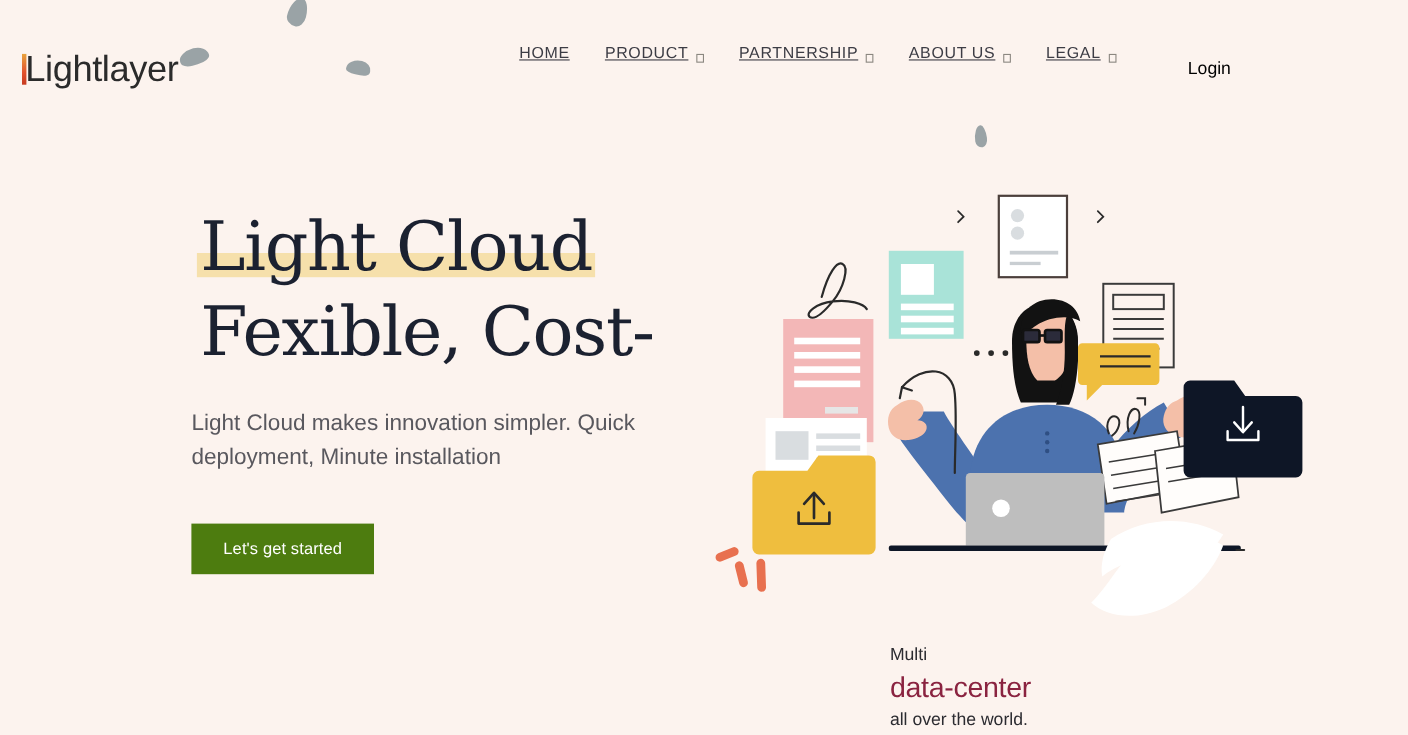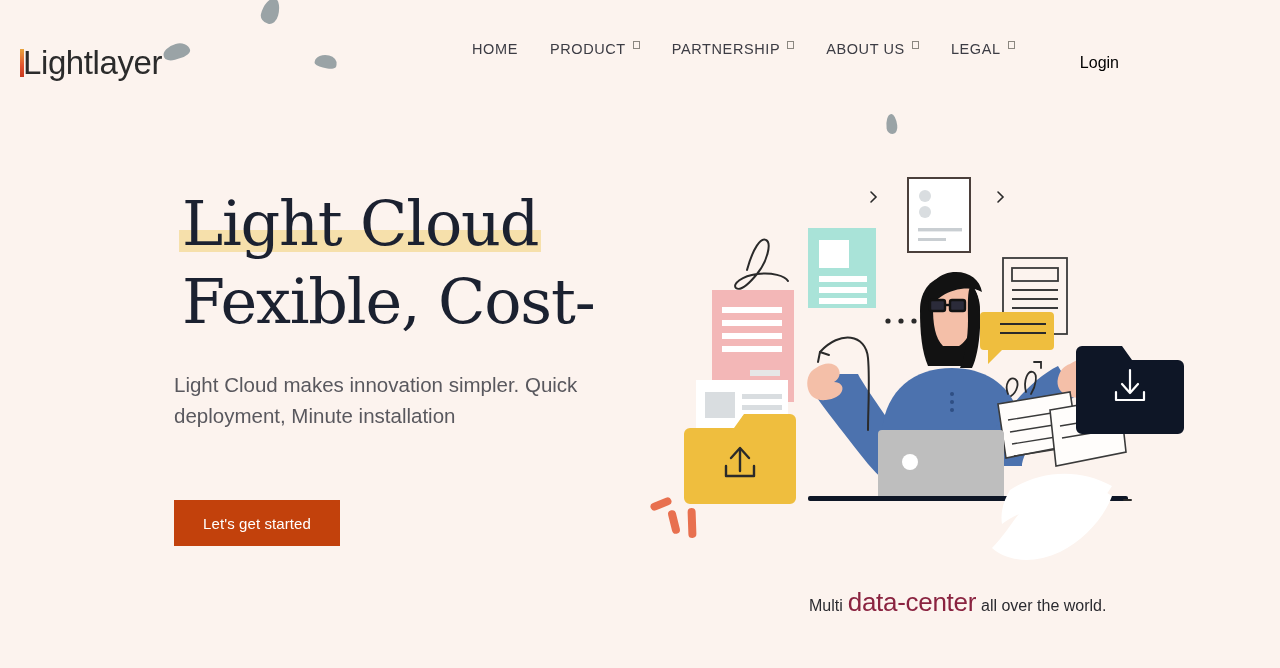--- a/index.html
+++ b/index.html
@@ -63,27 +63,28 @@
 
   .nav {
     position: absolute;
     left: 470px; top: 37px;
     display: flex;
     align-items: center;
     gap: 28px;
   }
   .nav-item {
     display: flex;
-    align-items: flex-start;
+    align-items: flex-end;
     gap: 7px;
     font-size: 14.5px;
     letter-spacing: 0.6px;
     color: #3c3c44;
     cursor: pointer;
     padding: 4px 2px;
+    text-decoration: underline;
   }
   .nav-caret {
     display: inline-block;
     width: 7px; height: 8px;
     border: 1px solid #8b8780;
     background: transparent;
   }
 
   .login-link {
     position: absolute;
@@ -138,41 +139,42 @@
     z-index: -1;
   }
   .subtitle {
     margin-top: 28px;
     font-size: 20.5px;
     line-height: 31px;
     color: #59585e;
     width: 450px;
   }
   .cta-btn {
-    margin-top: 69px;
+    margin-top: 45px;
     width: 166px; height: 46px;
-    background: #c2410c;
+    background: #4d7c0f;
     color: #fff;
     border: none;
     font-family: "Liberation Sans", sans-serif;
     font-size: 15px;
     cursor: pointer;
     letter-spacing: 0.1px;
   }
 
   
   .caption {
     position: absolute;
     left: 809px; top: 587px;
     font-size: 16px;
     color: #2b2b30;
     display: flex;
     align-items: baseline;
     gap: 5px;
     white-space: nowrap;
+    flex-direction: column;
   }
   .caption .hi {
     font-size: 26px;
     color: #8a2340;
     text-decoration-thickness: 2px;
     text-underline-offset: 4px;
     letter-spacing: -0.3px;
   }
 
   

